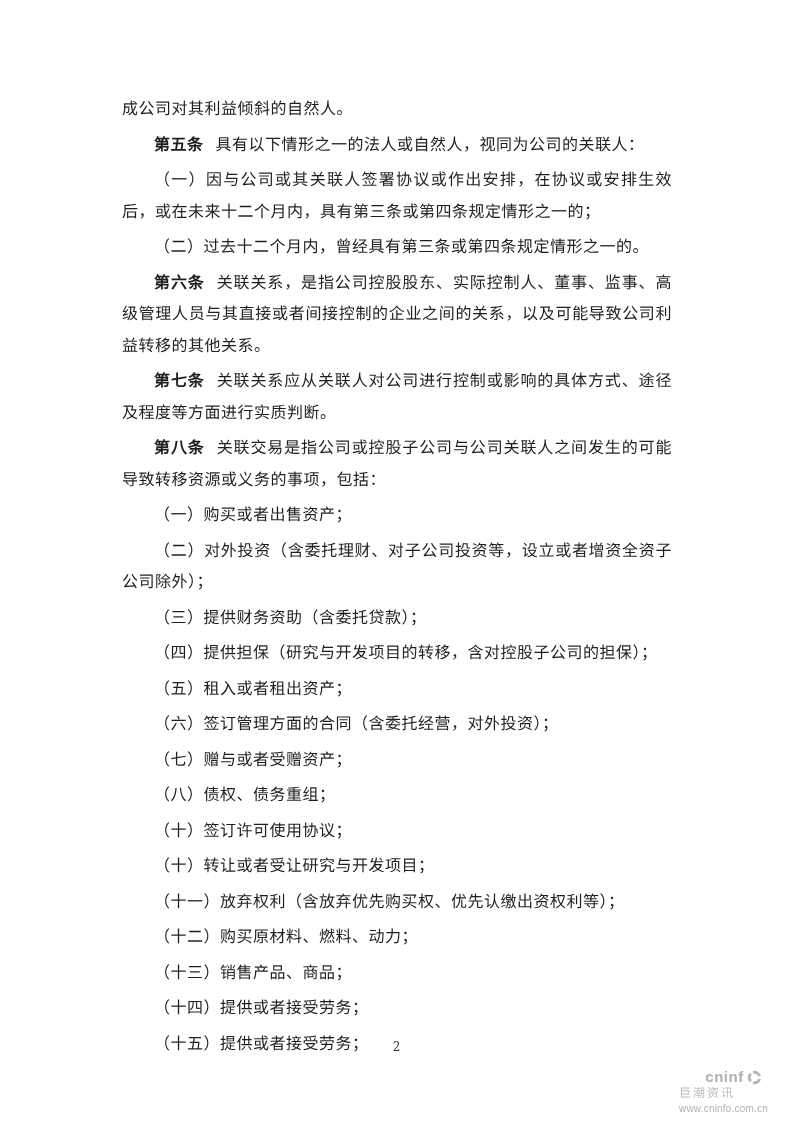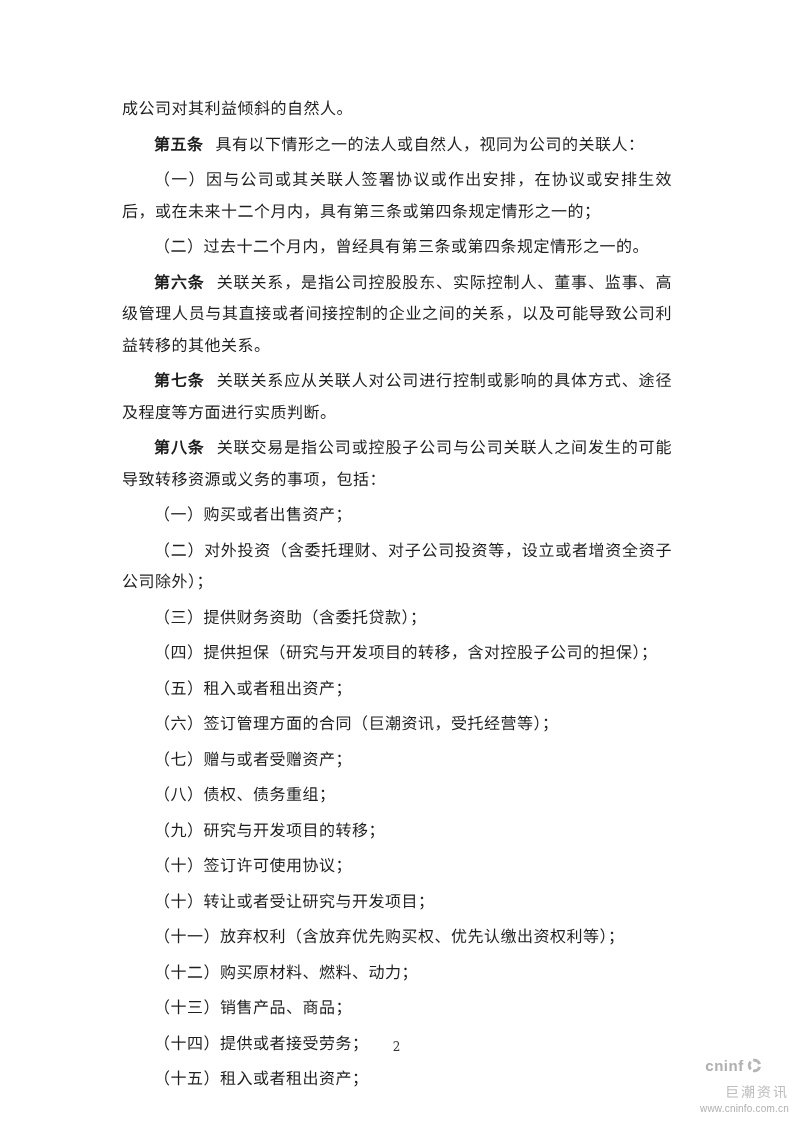--- a/index.html
+++ b/index.html
@@ -44,21 +44,21 @@
     top: 1040px;
     text-align: center;
     font-size: 12px;
     color: #333333;
   }
   .watermark {
     position: absolute;
     right: 4px;
     bottom: 8px;
     width: 110px;
-    text-align: right;
+    text-align: left;
     color: #b5b5b5;
     font-family: "Liberation Sans", "DejaVu Sans", sans-serif;
     line-height: 1.15;
     user-select: none;
   }
   .wm-row1 {
     display: flex;
     align-items: center;
     justify-content: center;
     gap: 2px;
@@ -66,24 +66,24 @@
   .wm-logo-text {
     font-size: 15px;
     font-weight: bold;
     letter-spacing: 0.5px;
     color: #b0b0b0;
   }
   .wm-icon svg {
     display: block;
   }
   .wm-brand {
-    font-size: 14px;
+    font-size: 12px;
     letter-spacing: 2px;
     color: #bdbdbd;
-    margin-top: 10px;
+    margin-top: 1px;
   }
   .wm-url {
     font-size: 10px;
     color: #b0b0b0;
     margin-top: 2px;
     letter-spacing: 0.2px;
   }
 </style>
 </head>
 <body>
@@ -108,41 +108,40 @@
     <p class="para indent"><span class="para-text">（一）购买或者出售资产；</span></p>
 
     <p class="para indent"><span class="para-text">（二）对外投资（含委托理财、对子公司投资等，设立或者增资全资子公司除外）；</span></p>
 
     <p class="para indent"><span class="para-text">（三）提供财务资助（含委托贷款）；</span></p>
 
     <p class="para indent"><span class="para-text">（四）提供担保（研究与开发项目的转移，含对控股子公司的担保）；</span></p>
 
     <p class="para indent"><span class="para-text">（五）租入或者租出资产；</span></p>
 
-    <p class="para indent"><span class="para-text">（六）签订管理方面的合同（巨潮资讯，受托经营等）；</span></p>
+    <p class="para indent"><span class="para-text">（六）签订管理方面的合同（含委托经营，对外投资）；</span></p>
 
     <p class="para indent"><span class="para-text">（七）赠与或者受赠资产；</span></p>
 
     <p class="para indent"><span class="para-text">（八）债权、债务重组；</span></p>
 
-    <p class="para indent"><span class="para-text">（九）研究与开发项目的转移；</span></p>
 
     <p class="para indent"><span class="para-text">（十）签订许可使用协议；</span></p>
 
     <p class="para indent"><span class="para-text">（十）转让或者受让研究与开发项目；</span></p>
 
     <p class="para indent"><span class="para-text">（十一）放弃权利（含放弃优先购买权、优先认缴出资权利等）；</span></p>
 
     <p class="para indent"><span class="para-text">（十二）购买原材料、燃料、动力；</span></p>
 
     <p class="para indent"><span class="para-text">（十三）销售产品、商品；</span></p>
 
     <p class="para indent"><span class="para-text">（十四）提供或者接受劳务；</span></p>
 
-    <p class="para indent"><span class="para-text">（十五）租入或者租出资产；</span></p>
+    <p class="para indent"><span class="para-text">（十五）提供或者接受劳务；</span></p>
   </div>
 
   <div class="footer-page-number">2</div>
 
   <div class="watermark">
     <div class="wm-row1">
       <span class="wm-logo-text">cninf</span>
       <span class="wm-icon">
         <svg width="17" height="17" viewBox="0 0 24 24" style="transform: rotate(-15deg);">
           <g fill="#b5b5b5">

